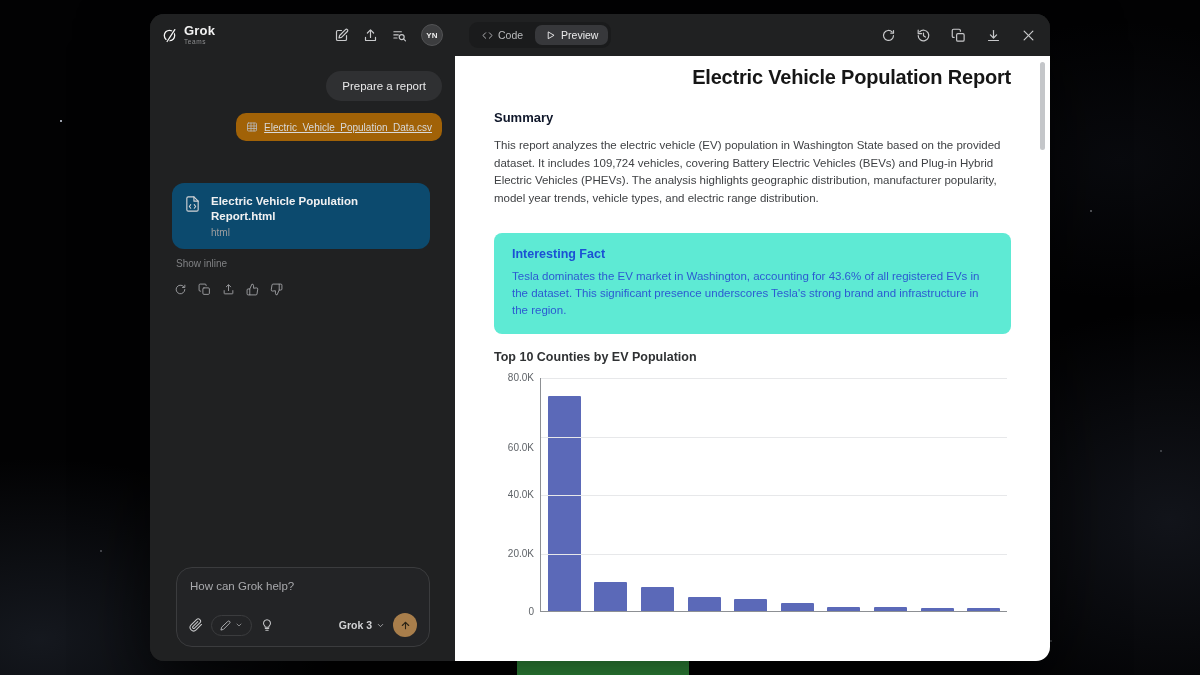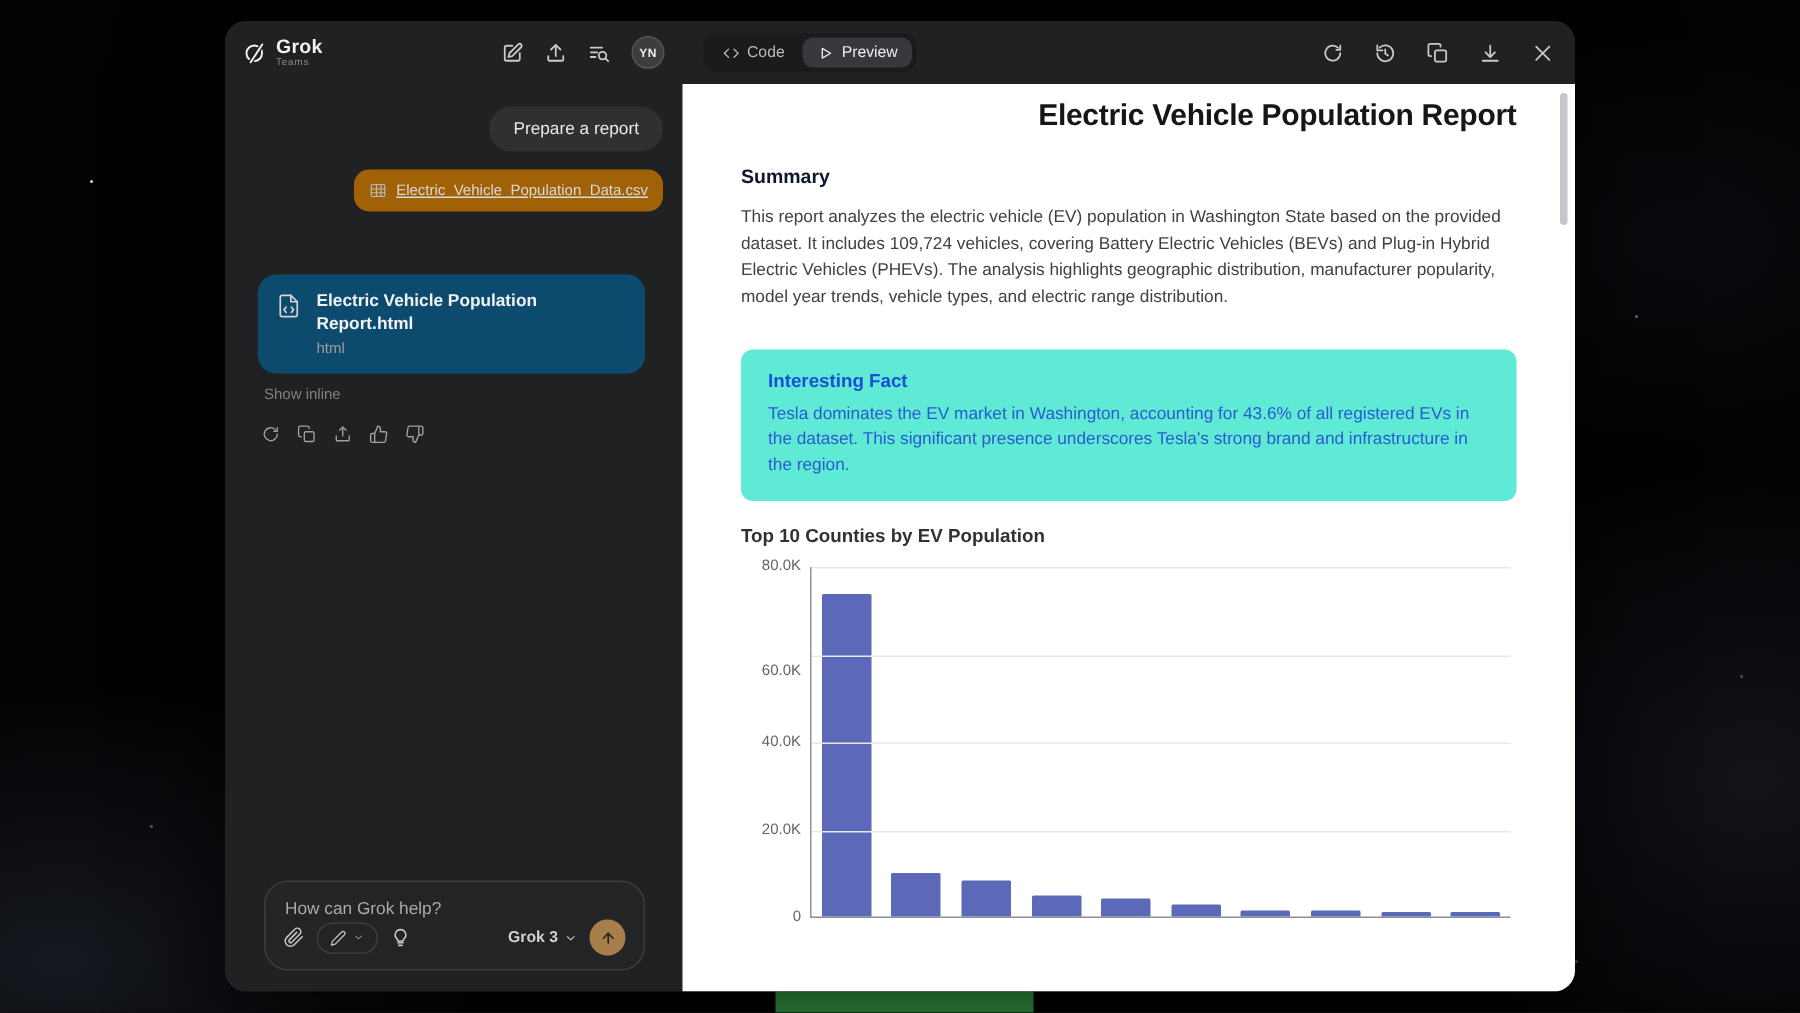--- a/index.html
+++ b/index.html
@@ -50,21 +50,21 @@
   .chip .icon svg { width:12px; height:12px; stroke-width:1.6; color:#b9babc; }
   .file-card { margin:42px 12px 0 9px; background:#0c4a6e; border-radius:12px; padding:11px 12px;
       display:flex; gap:10px; align-items:flex-start; cursor:pointer; }
   .file-card .icon svg { width:17px; height:20px; color:#d3d4d6; stroke-width:1.6; }
   .file-title { font-size:11.5px; font-weight:700; color:#f1f1f2; line-height:15px; max-width:185px; }
   .file-sub { font-size:10px; color:#9c9d9f; margin-top:3px; }
   .show-inline { margin:9px 0 0 13px; font-size:10px; color:#7f8083; }
   .msg-actions { margin:14px 0 0 11px; display:flex; gap:11px; color:#9fa0a3; }
   .msg-actions .icon svg { width:13px; height:13px; stroke-width:1.7; }
 
-  .composer { margin:auto 12px 14px 13px; height:60px; background:#232426; border:1px solid #3b3c3e;
+  .composer { margin:auto 12px 14px 13px; height:80px; background:#232426; border:1px solid #3b3c3e;
       border-radius:16px; position:relative; padding:12px 13px; }
   .composer-placeholder { font-size:11.5px; color:#a9aaad; }
   .composer-row { position:absolute; left:12px; right:12px; bottom:9px; display:flex; align-items:center; gap:8px; color:#c5c6c8; }
   .composer-row .icon svg { width:14px; height:14px; stroke-width:1.8; }
   .tool-pill { display:flex; align-items:center; gap:4px; border:1px solid #3b3c3e; border-radius:14px; padding:4px 8px; }
   .tool-pill .icon svg { width:11px; height:11px; }
   .tool-pill .chev svg { width:8px; height:8px; }
   .spacer { flex:1; }
   .model-select { display:flex; align-items:center; gap:4px; font-size:10.5px; font-weight:600; color:#d2d3d5; }
   .model-select .icon svg { width:9px; height:9px; }

